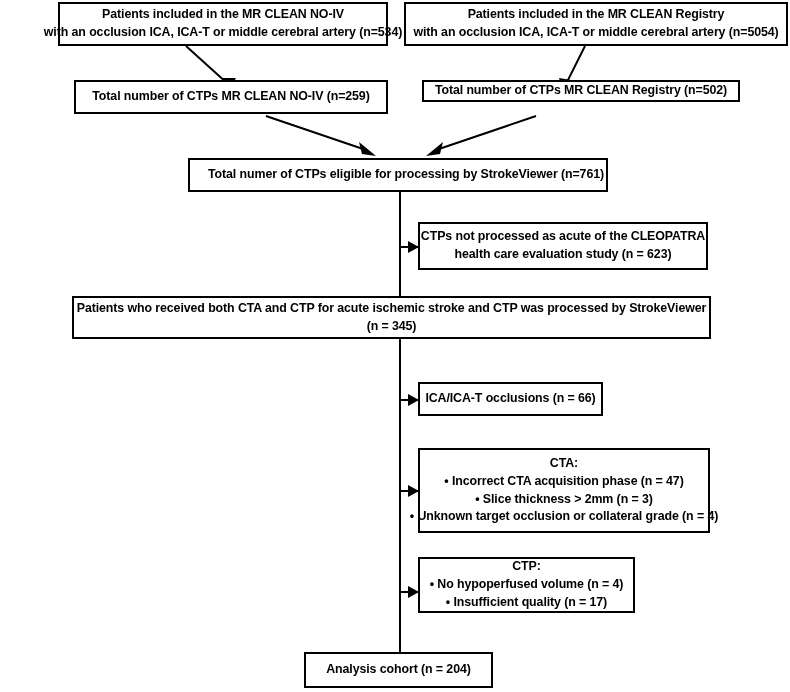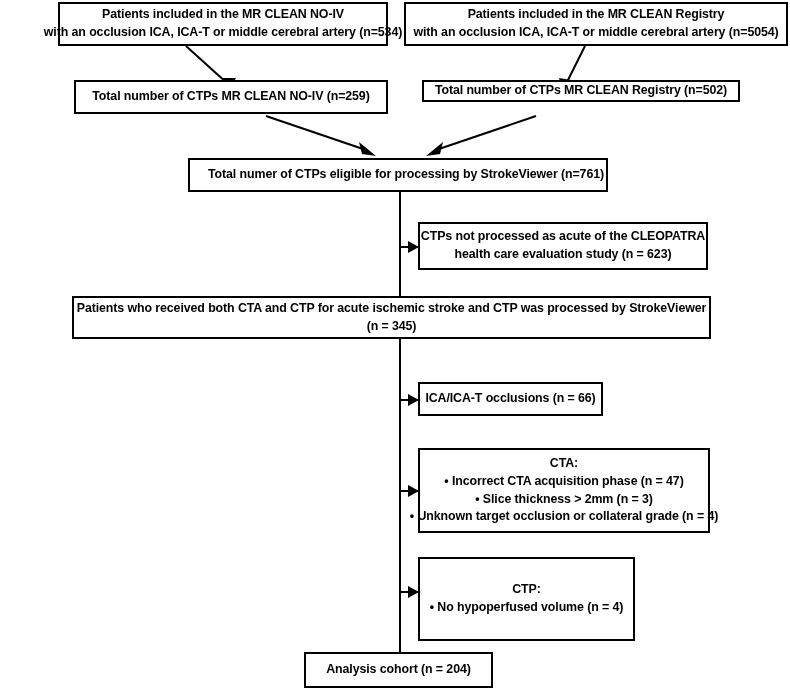--- a/index.html
+++ b/index.html
@@ -144,22 +144,23 @@
     <span class="ln">ICA/ICA-T occlusions (n = 66)</span>
   </div>
 
   <div class="node" style="left:418px; top:448px; width:292px; height:85px;">
     <span class="ln">CTA:</span>
     <span class="ln">• Incorrect CTA acquisition phase (n = 47)</span>
     <span class="ln">• Slice thickness &gt; 2mm (n = 3)</span>
     <span class="ln">• Unknown target occlusion or collateral grade (n = 4)</span>
   </div>
 
-  <div class="node" style="left:418px; top:557px; width:217px; height:84px;">
+  <div class="node" style="left:418px; top:557px; width:217px; height:56px;">
     <span class="ln">CTP:</span>
     <span class="ln">• No hypoperfused volume (n = 4)</span>
+    <span class="ln">• Insufficient quality (n = 17)</span>
   </div>
 
   <div class="node" style="left:304px; top:652px; width:189px; height:36px;">
     <span class="ln">Analysis cohort (n = 204)</span>
   </div>
 
 </div>
 
 </body></html>

